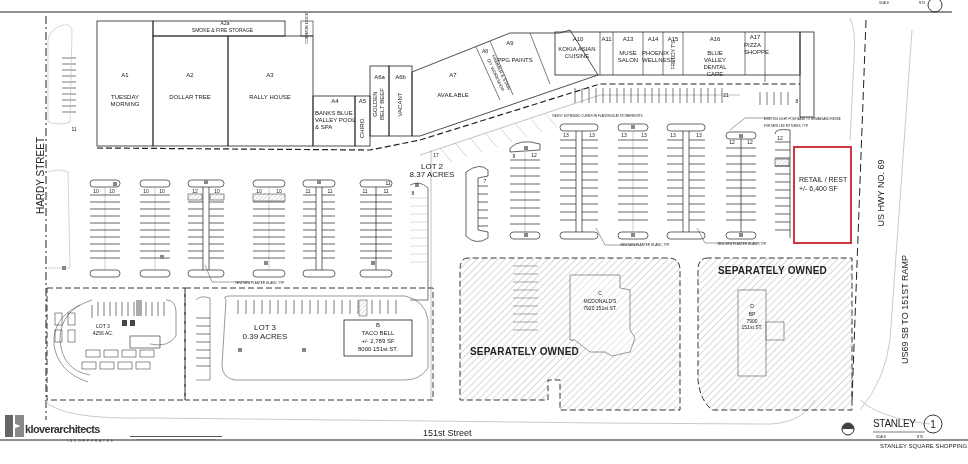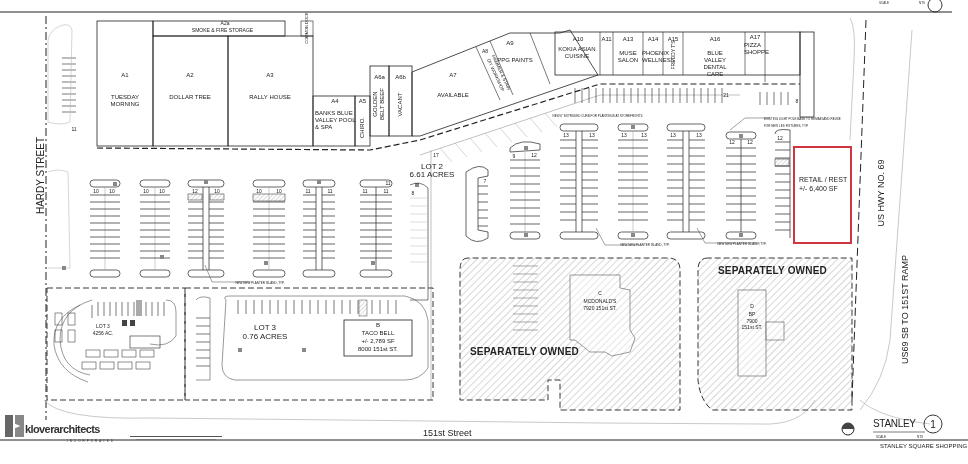--- a/index.html
+++ b/index.html
@@ -355,24 +355,24 @@
 
   <div class="lbl" style="left:745px; top:34px; width:20px;">A17</div>
   <div class="lbl" style="left:744px; top:42px; width:22px; text-align:left;">PIZZA
 SHOPPE</div>
 
   <div class="lbl" style="left:770px; top:36px; width:30px;"></div>
   <div class="lbl" style="left:768px; top:48px; width:34px;"></div>
 </div>
 
 <div class="lbl lbl-md" style="left:412px; top:163px; width:40px; font-size:8px;">LOT 2</div>
-<div class="lbl lbl-md" style="left:400px; top:171px; width:64px; font-size:8px;">6.61 ACRES</div>
+<div class="lbl lbl-md" style="left:400px; top:171px; width:64px; font-size:8px;">8.37 ACRES</div>
 
 <div class="lbl lbl-md" style="left:245px; top:324px; width:40px; font-size:8px;">LOT 3</div>
-<div class="lbl lbl-md" style="left:232px; top:333px; width:66px; font-size:8px;">0.76 ACRES</div>
+<div class="lbl lbl-md" style="left:232px; top:333px; width:66px; font-size:8px;">0.39 ACRES</div>
 
 <div class="lbl lbl-sm" style="left:88px; top:323px; width:30px;">LOT 3</div>
 <div class="lbl lbl-sm" style="left:84px; top:330px; width:38px;">4256 AC.</div>
 
 <div>
   <div class="lbl" style="left:360px; top:322px; width:36px;">B</div>
   <div class="lbl" style="left:350px; top:330px; width:56px;">TACO BELL</div>
   <div class="lbl" style="left:350px; top:338px; width:56px;">+/- 2,789 SF</div>
   <div class="lbl" style="left:346px; top:346px; width:64px;">8000 151st ST.</div>
 </div>

